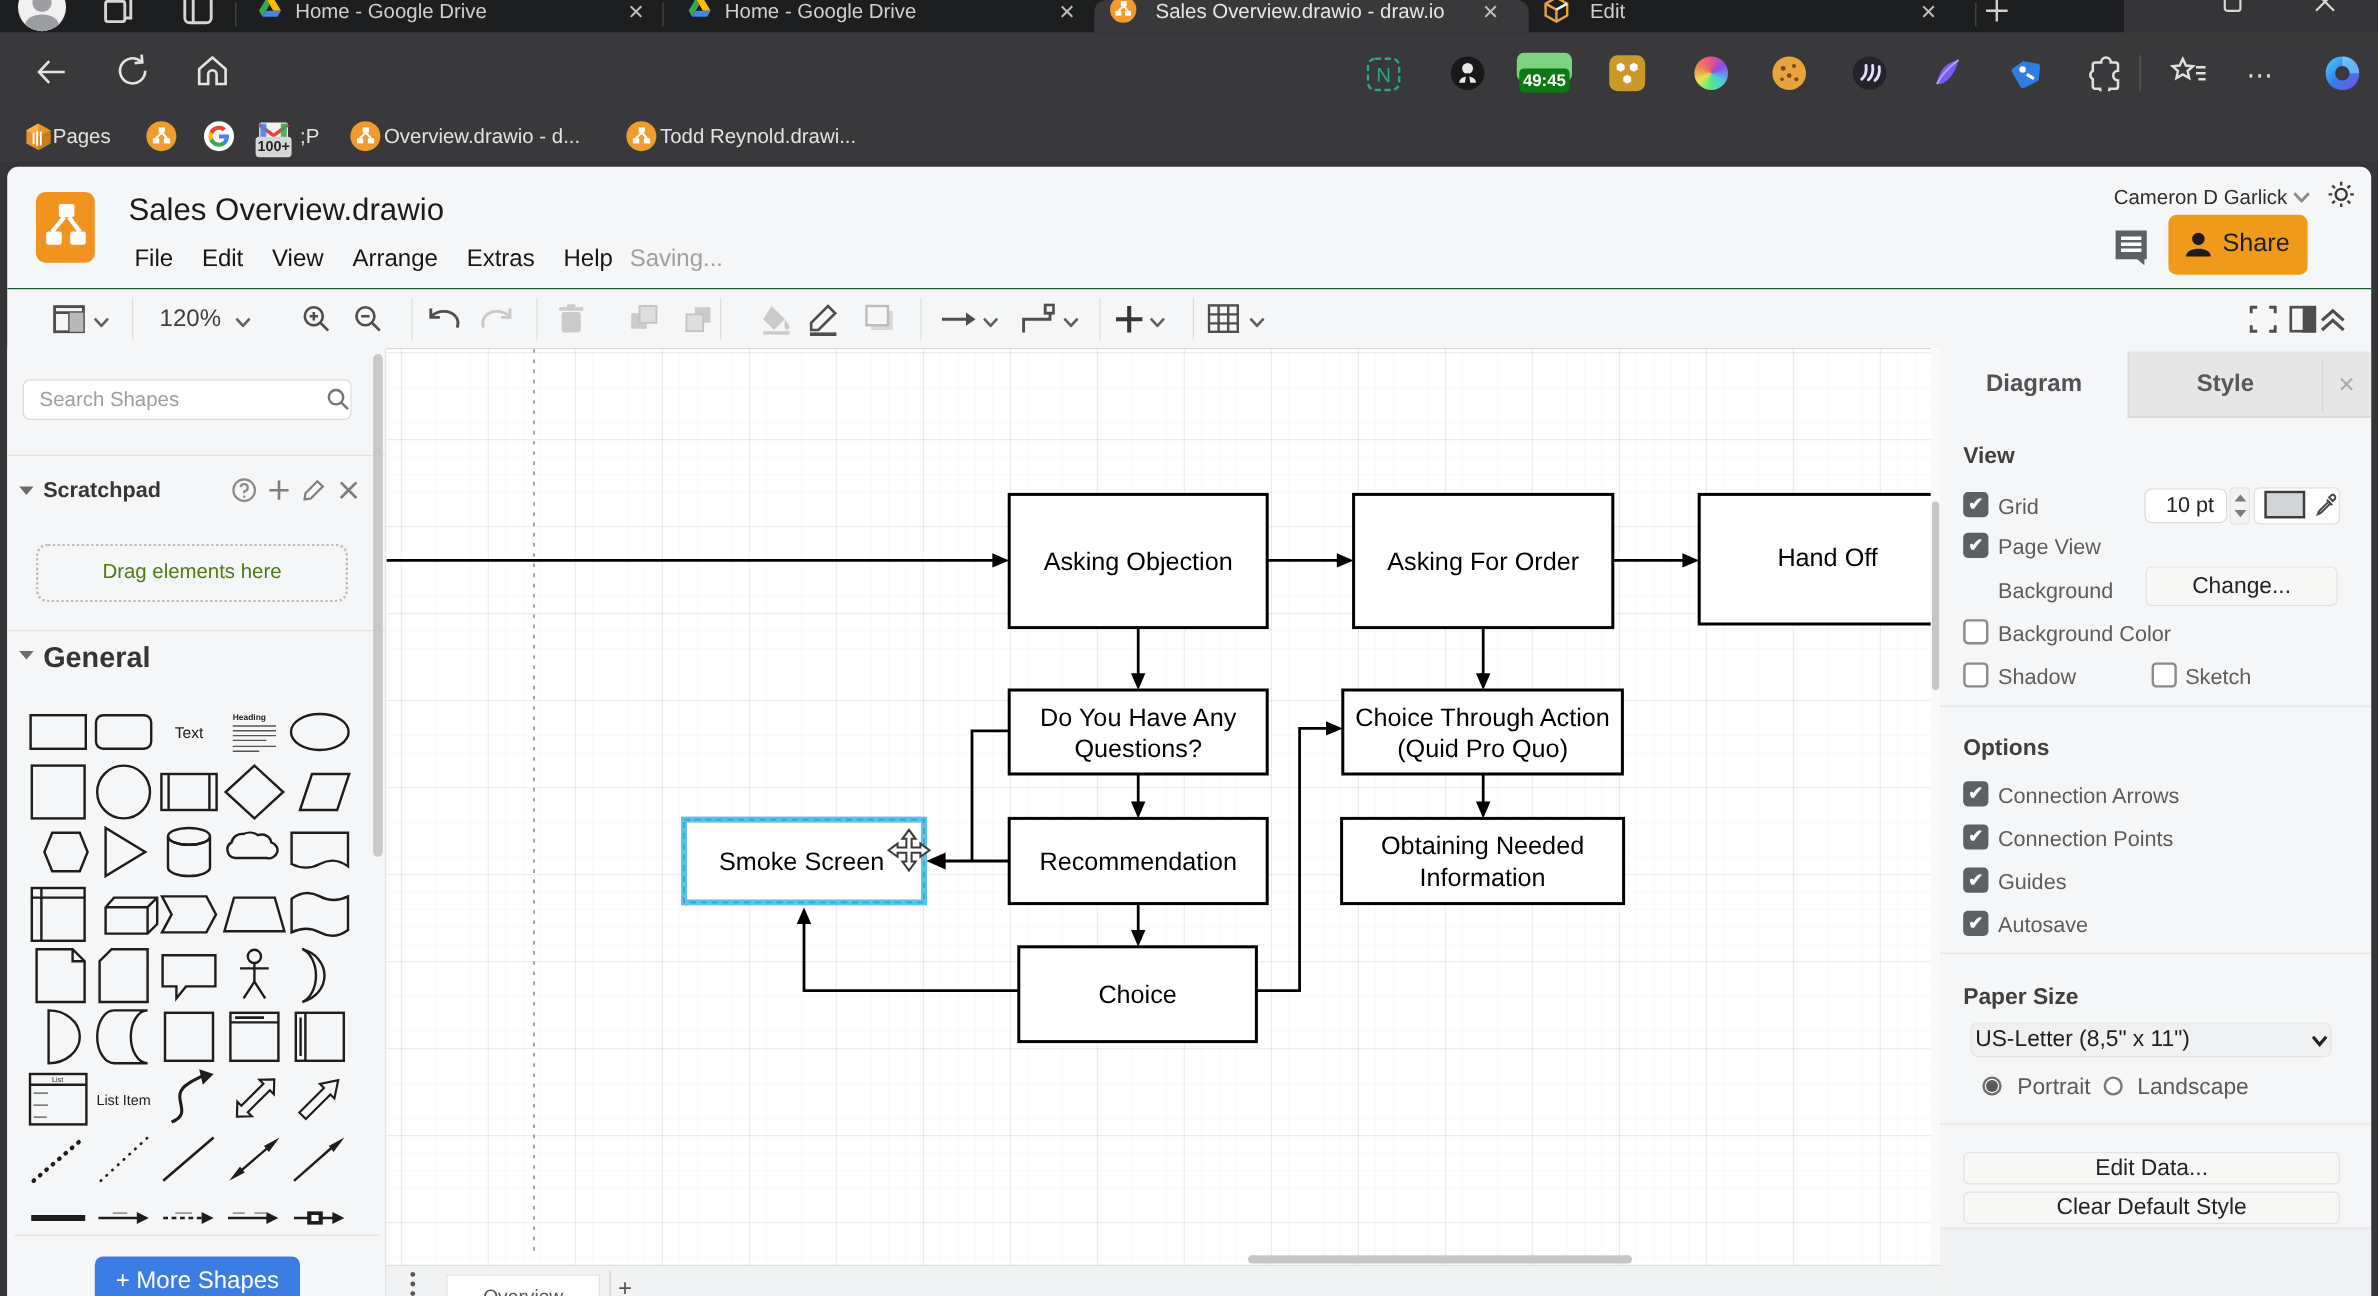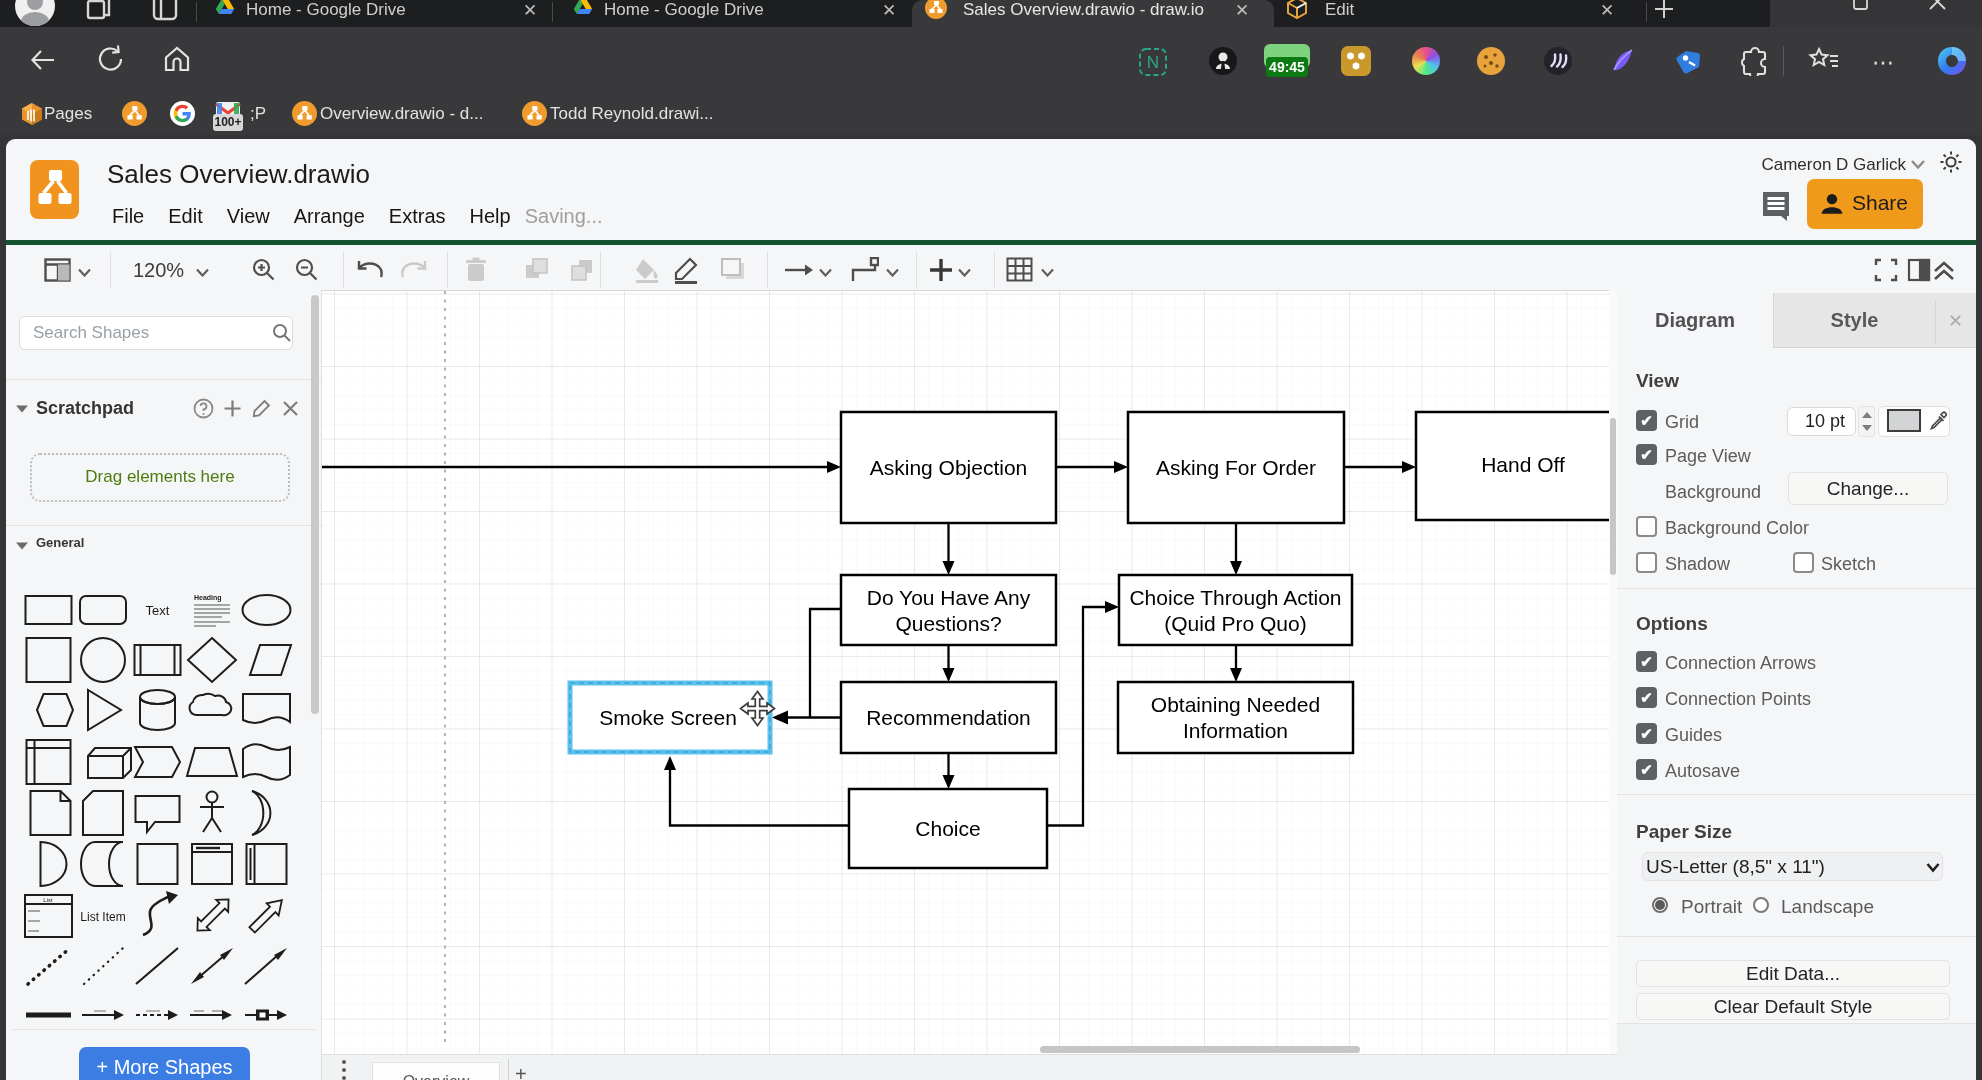--- a/index.html
+++ b/index.html
@@ -11,21 +11,21 @@
   .tabtxt { position:absolute; top:0; height:20px; line-height:20px; font-size:17px; color:#cfcfcf; white-space:nowrap; }
   .tabx { position:absolute; top:0; font-size:17px; color:#bdbdbd; }
   #btoolbar { position:absolute; left:0; top:27px; width:1982px; height:66px; background:#39393b; }
   #bookbar { position:absolute; left:0; top:93px; width:1982px; height:42px; background:#39393b; }
   .bktxt { position:absolute; top:10px; height:22px; line-height:22px; font-size:17px; color:#e2e2e2; white-space:nowrap; }
   #urlpill { position:absolute; left:218px; top:35px; width:897px; height:55px; background:#1d1e1f; border-radius:28px; }
   
   #app { position:absolute; left:6px; top:139px; width:1970px; height:941px; background:#f5f6f7; border-radius:9px 9px 0 0; overflow:hidden; }
   
   #hdr { position:absolute; left:0; top:4px; width:1970px; height:97px; }
-  #tbar { position:absolute; left:0; top:101px; width:1970px; height:50px; border-top:5px solid #14532d; }
+  #tbar { position:absolute; left:0; top:101px; width:1970px; height:50px; border-top:1px solid #14532d; }
   #sidebar { position:absolute; left:0; top:151px; width:316px; height:790px; background:#f5f6f7; border-right:1px solid #e0e0e0; }
   #canvas { position:absolute; left:316px; top:151px; width:1287px; height:764px; background:#ffffff;
     background-image:
       linear-gradient(to right, rgba(0,0,0,0.068) 1px, transparent 1px),
       linear-gradient(to bottom, rgba(0,0,0,0.068) 1px, transparent 1px),
       linear-gradient(to right, rgba(0,0,0,0.02) 1px, transparent 1px),
       linear-gradient(to bottom, rgba(0,0,0,0.02) 1px, transparent 1px);
     background-size: 72.5px 72.5px, 72.5px 72.5px, 14.5px 14.5px, 14.5px 14.5px;
     background-position: 12px 0px, 0px 2.5px, 12px 0px, 0px 2.5px;
     border-top:1px solid #d7d7d7; }
@@ -414,21 +414,21 @@
           <path d="M2 2 L15 15 M15 2 L2 15"></path>
         </svg>
 
       <div class="abs" style="left:24px;top:163px;width:260px;height:49px;border:2px dotted #bdbdbd;border-radius:10px;"></div>
       <div class="abs" style="left:24px;top:177px;width:260px;text-align:center;font-size:17px;color:#4d7c0f;">Drag elements here</div>
       <div class="hline" style="left:0;top:235px;width:316px;"></div>
 
       <svg class="abs" style="left:9px;top:251px;" width="14" height="10" viewBox="0 0 14 10">
           <path d="M1 1.5 L7 8.5 L13 1.5" fill="#6b6b6b"></path>
         </svg>
-      <div class="abs" style="left:30px;top:245px;font-size:13px;font-weight:bold;color:#353535;">General</div>
+      <div class="abs" style="left:30px;top:245px;font-size:24px;font-weight:bold;color:#353535;">General</div>
 
       <svg class="abs" style="left:0;top:280px;" width="316" height="460" viewBox="0 280 316 460" fill="none" stroke="#1d1d1d" stroke-width="2">
 
         <rect x="19.5" y="306" width="46" height="28"></rect>
         <rect x="74" y="306" width="46" height="28" rx="6"></rect>
         <text x="151.5" y="325" fill="#1d1d1d" stroke="none" font-size="13" text-anchor="middle" font-family="Liberation Sans">Text</text>
         <g stroke-width="1.2">
             <text x="188" y="310" fill="#1d1d1d" stroke="none" font-size="7" font-weight="bold" font-family="Liberation Sans">Heading</text>
             <path d="M188 315 L224 315 M188 319 L224 319 M188 323 L224 323 M188 327 L216 327 M188 332 L224 332 M188 336 L210 336" stroke="#555"></path>
           </g>

